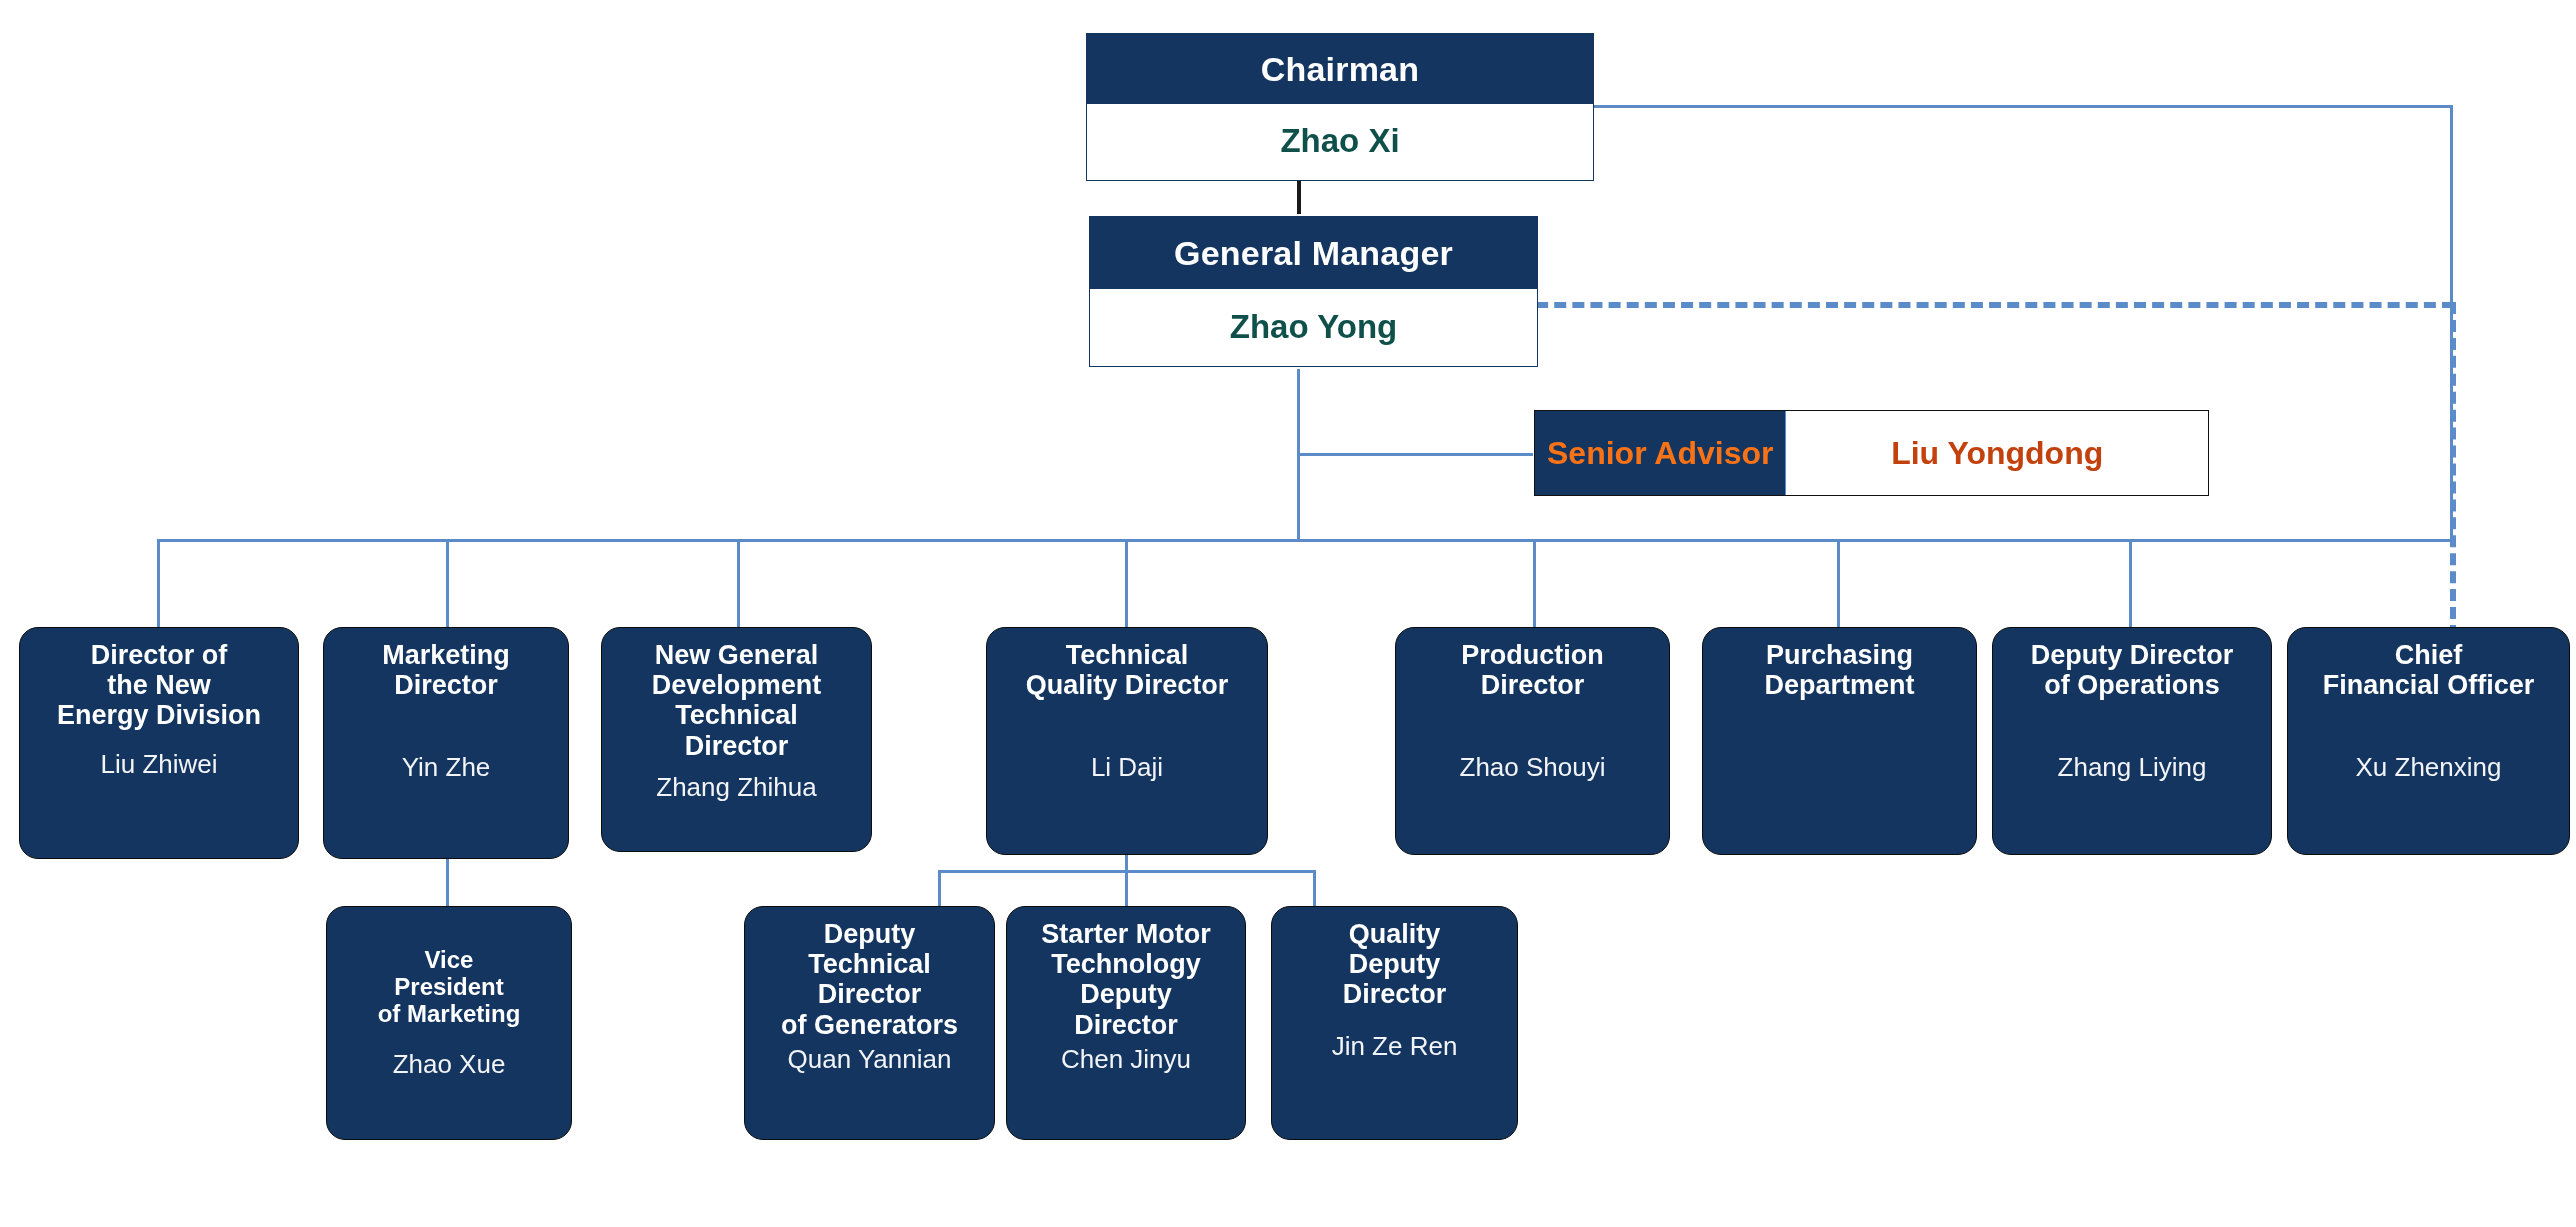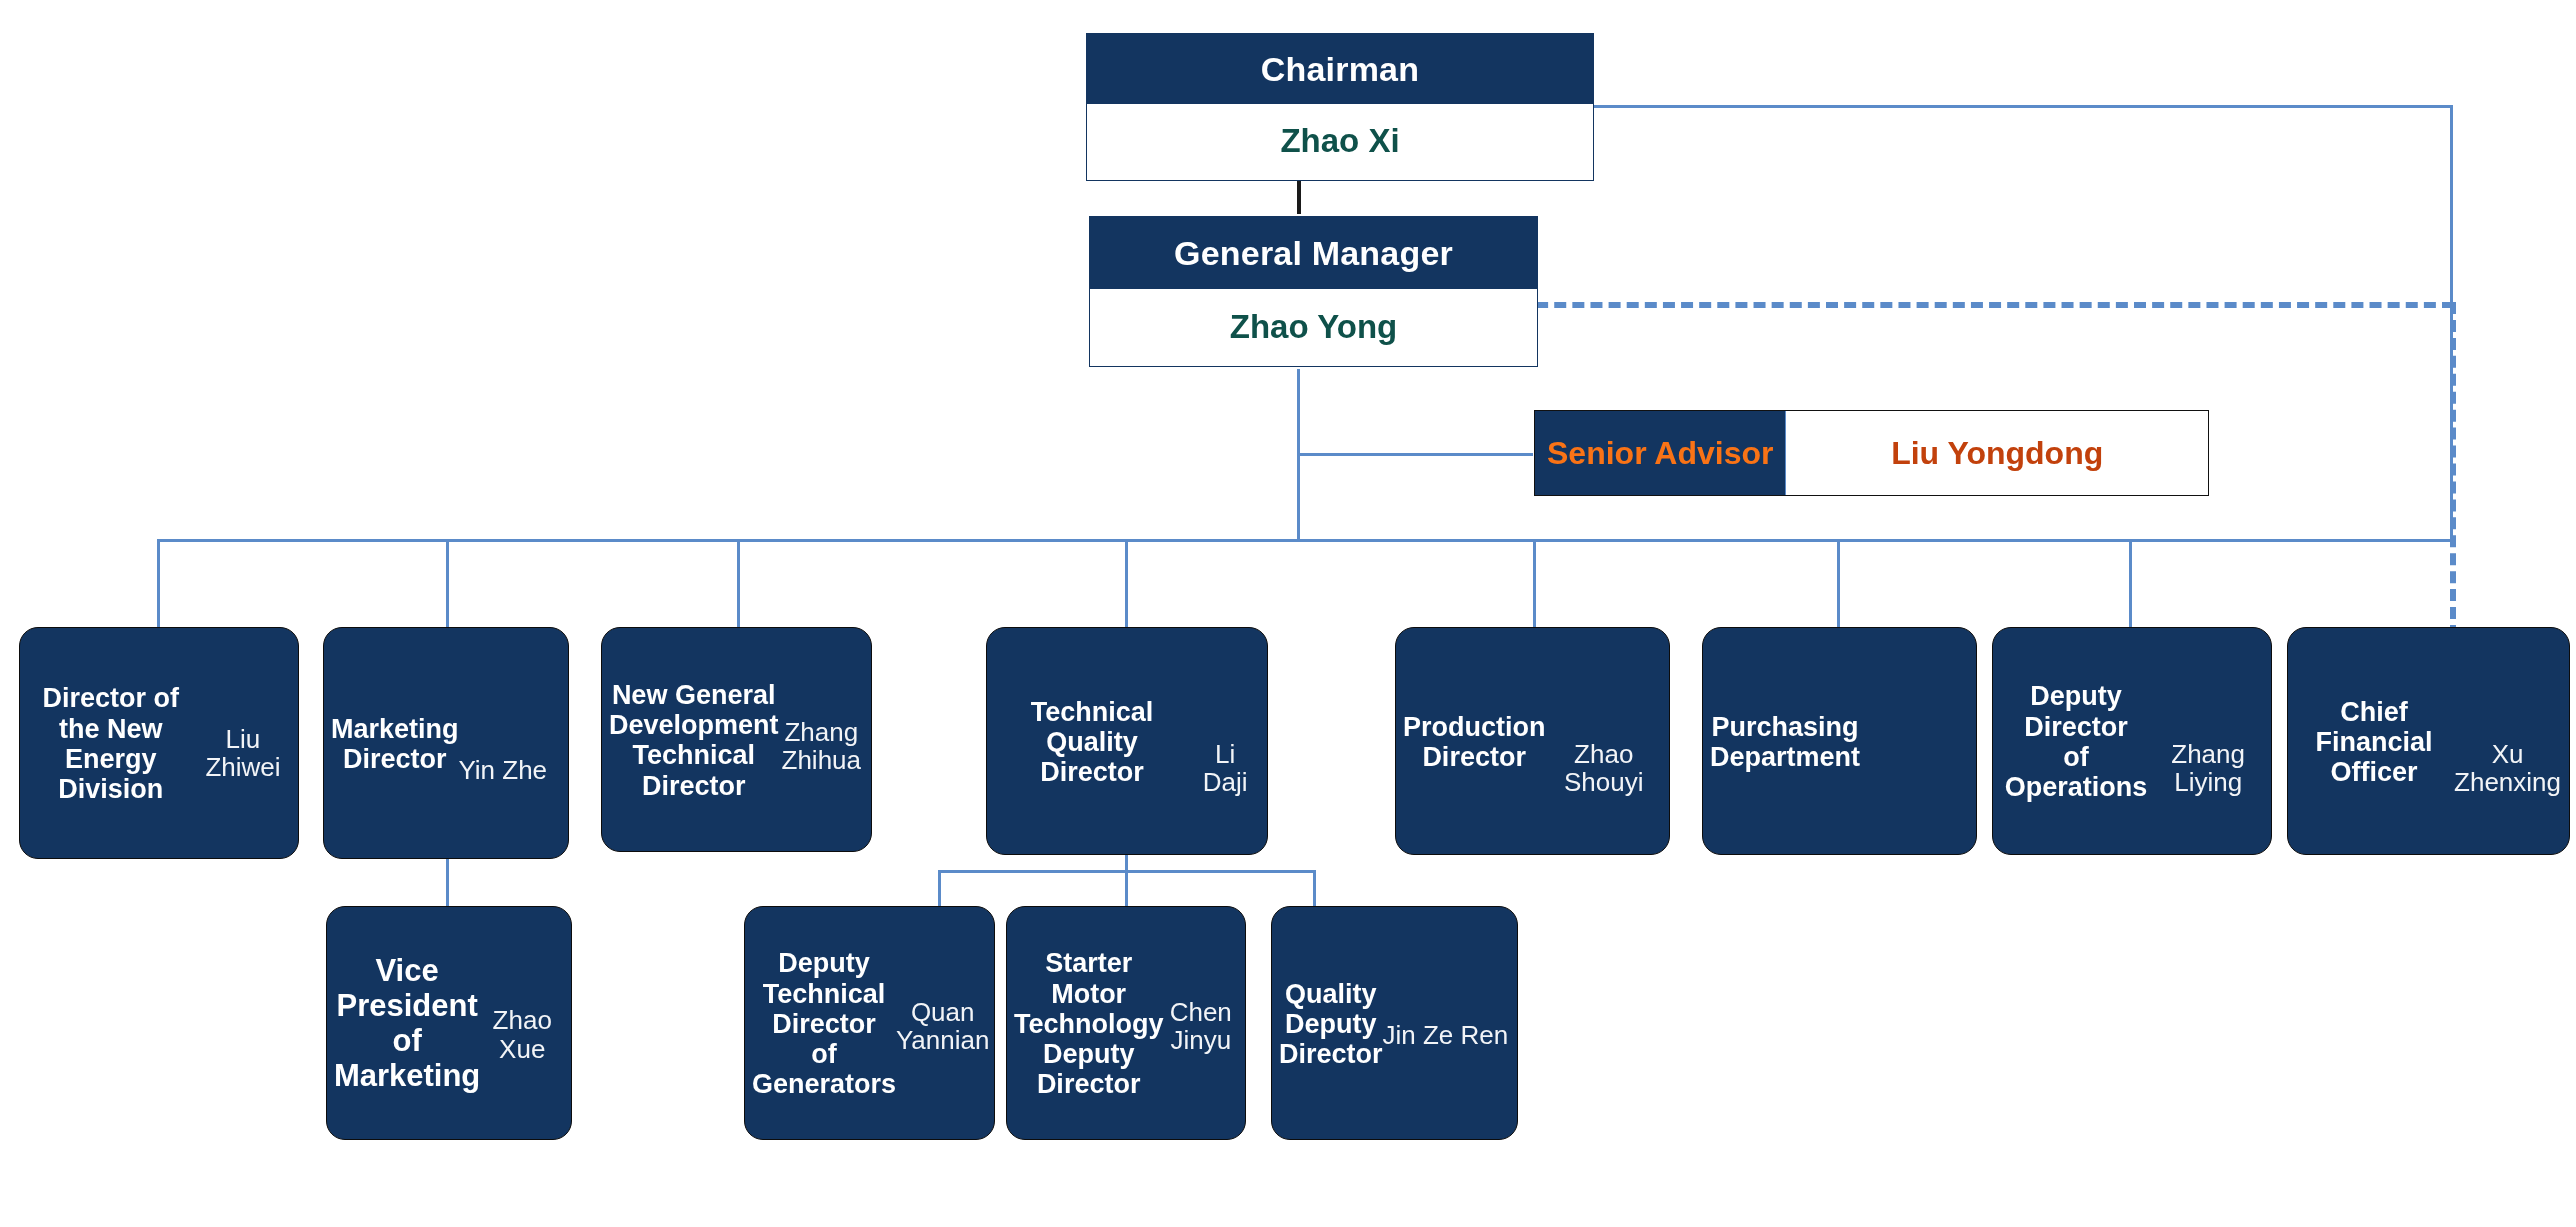--- a/index.html
+++ b/index.html
@@ -89,21 +89,21 @@
   }
 
   
   .rbox {
     position: absolute;
     background: #133560;
     border: 1.7px solid #0c0c0c;
     border-radius: 19px;
     box-sizing: border-box;
     display: flex;
-    flex-direction: row;
+    flex-direction: column;
     align-items: center;
     padding: 12px 6.9px 10.3px;
     text-align: center;
   }
   .rbox .rtitle {
     color: #ffffff;
     font-weight: bold;
     line-height: 1.12;
   }
   .rbox .rname {
@@ -206,21 +206,21 @@
     <div class="rname" style="font-size:26px; margin-top:53px;">Zhang Liying</div>
   </div>
 
   <div class="rbox" style="left:2287px; top:627px; width:283px; height:228px;">
     <div class="rtitle" style="font-size:27px; white-space:pre-line;">Chief
 Financial Officer</div>
     <div class="rname" style="font-size:26px; margin-top:53px;">Xu Zhenxing</div>
   </div>
 
   <div class="rbox" style="left:326px; top:906px; width:246px; height:234px;">
-    <div class="rtitle" style="font-size:31px; white-space:pre-line;">Vice
+    <div class="rtitle" style="font-size:24px; white-space:pre-line;margin-top:28px;">Vice
 President
 of Marketing</div>
     <div class="rname" style="font-size:26px; margin-top:22px;">Zhao Xue</div>
   </div>
 
   <div class="rbox" style="left:744px; top:906px; width:251px; height:234px;">
     <div class="rtitle" style="font-size:27px; white-space:pre-line;">Deputy
 Technical
 Director
 of Generators</div>

